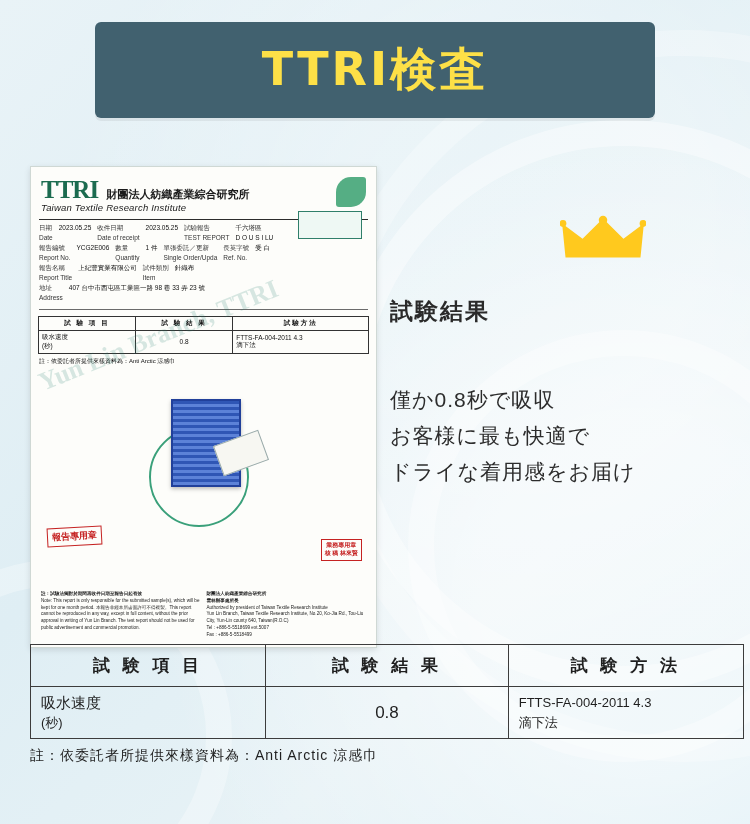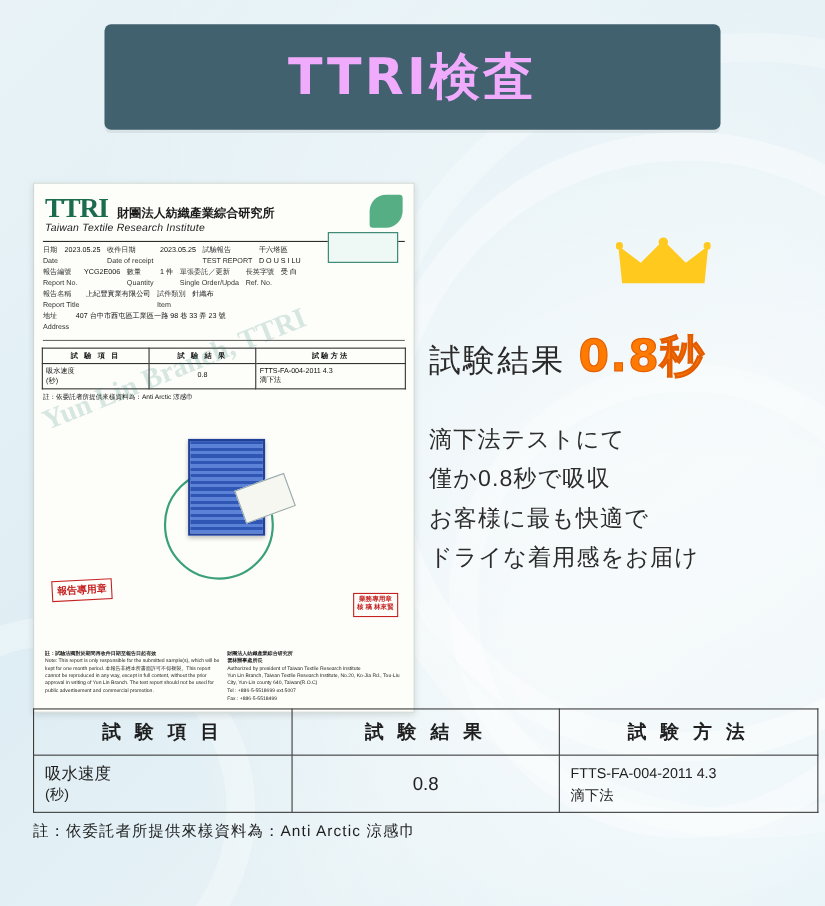--- a/index.html
+++ b/index.html
@@ -25,21 +25,21 @@
   .s4{width:300px;height:300px;left:-120px;top:560px;border-color:rgba(255,255,255,0.30);}
 
   
   .banner{
     position:absolute;left:95px;top:22px;width:560px;height:96px;
     background:#41616f;border-radius:6px;
     display:flex;align-items:center;justify-content:center;
     box-shadow:0 3px 0 rgba(0,0,0,0.06);
   }
   .banner-title{
-    color:#f0abfc;font-size:46px;font-weight:bold;letter-spacing:3px;
+    color:#fde047;font-size:46px;font-weight:bold;letter-spacing:3px;
     font-family:"DejaVu Sans", sans-serif;
   }
 
   
   .cert{
     position:absolute;left:30px;top:166px;width:345px;height:480px;
     background:#fdfdfa;border:1px solid #cfd8d4;
     box-shadow:0 2px 6px rgba(0,0,0,0.12);
     overflow:hidden;
   }
@@ -105,21 +105,21 @@
     box-sizing:border-box;font-size:4.6px;color:#222;line-height:1.5;
   }
   .foot .col{flex:1;}
   .foot .t{font-weight:bold;}
 
   
   .crown{position:absolute;left:560px;top:215px;width:86px;height:46px;}
   .result-line{
     position:absolute;left:390px;top:296px;display:flex;align-items:baseline;gap:12px;
   }
-  .result-label{font-size:29px;font-weight:normal;color:#2a2a2a;letter-spacing:2px;}
+  .result-label{font-size:23px;font-weight:bold;color:#2a2a2a;letter-spacing:2px;}
   .result-value{
     font-size:40px;font-weight:bold;color:#ff7a00;letter-spacing:1px;
     -webkit-text-stroke:1px #e35d00;
     font-family:"DejaVu Sans", sans-serif;
   }
   .bullets{
     position:absolute;left:390px;top:382px;width:350px;
     font-size:21px;color:#2c2c2c;line-height:1.72;letter-spacing:1px;
   }
 
@@ -229,25 +229,23 @@
 
   <svg class="crown" viewBox="0 0 100 54">
     <path d="M6 50 L2 10 L26 28 L50 4 L74 28 L98 10 L94 50 Z" fill="#ffc91e"></path>
     <circle cx="50" cy="6" r="5" fill="#ffc91e"></circle>
     <circle cx="3" cy="10" r="4" fill="#ffc91e"></circle>
     <circle cx="97" cy="10" r="4" fill="#ffc91e"></circle>
   </svg>
 
   <div class="result-line">
     <span class="result-label">試験結果</span>
-    <span class="result-value">0.8秒</span>
   </div>
 
   <div class="bullets">
-    <div>滴下法テストにて</div>
     <div>僅か0.8秒で吸収</div>
     <div>お客様に最も快適で</div>
     <div>ドライな着用感をお届け</div>
   </div>
 
   <div class="btable-wrap">
     <table class="btable">
       <thead>
         <tr>
           <th style="width:33%">試 験 項 目</th>

